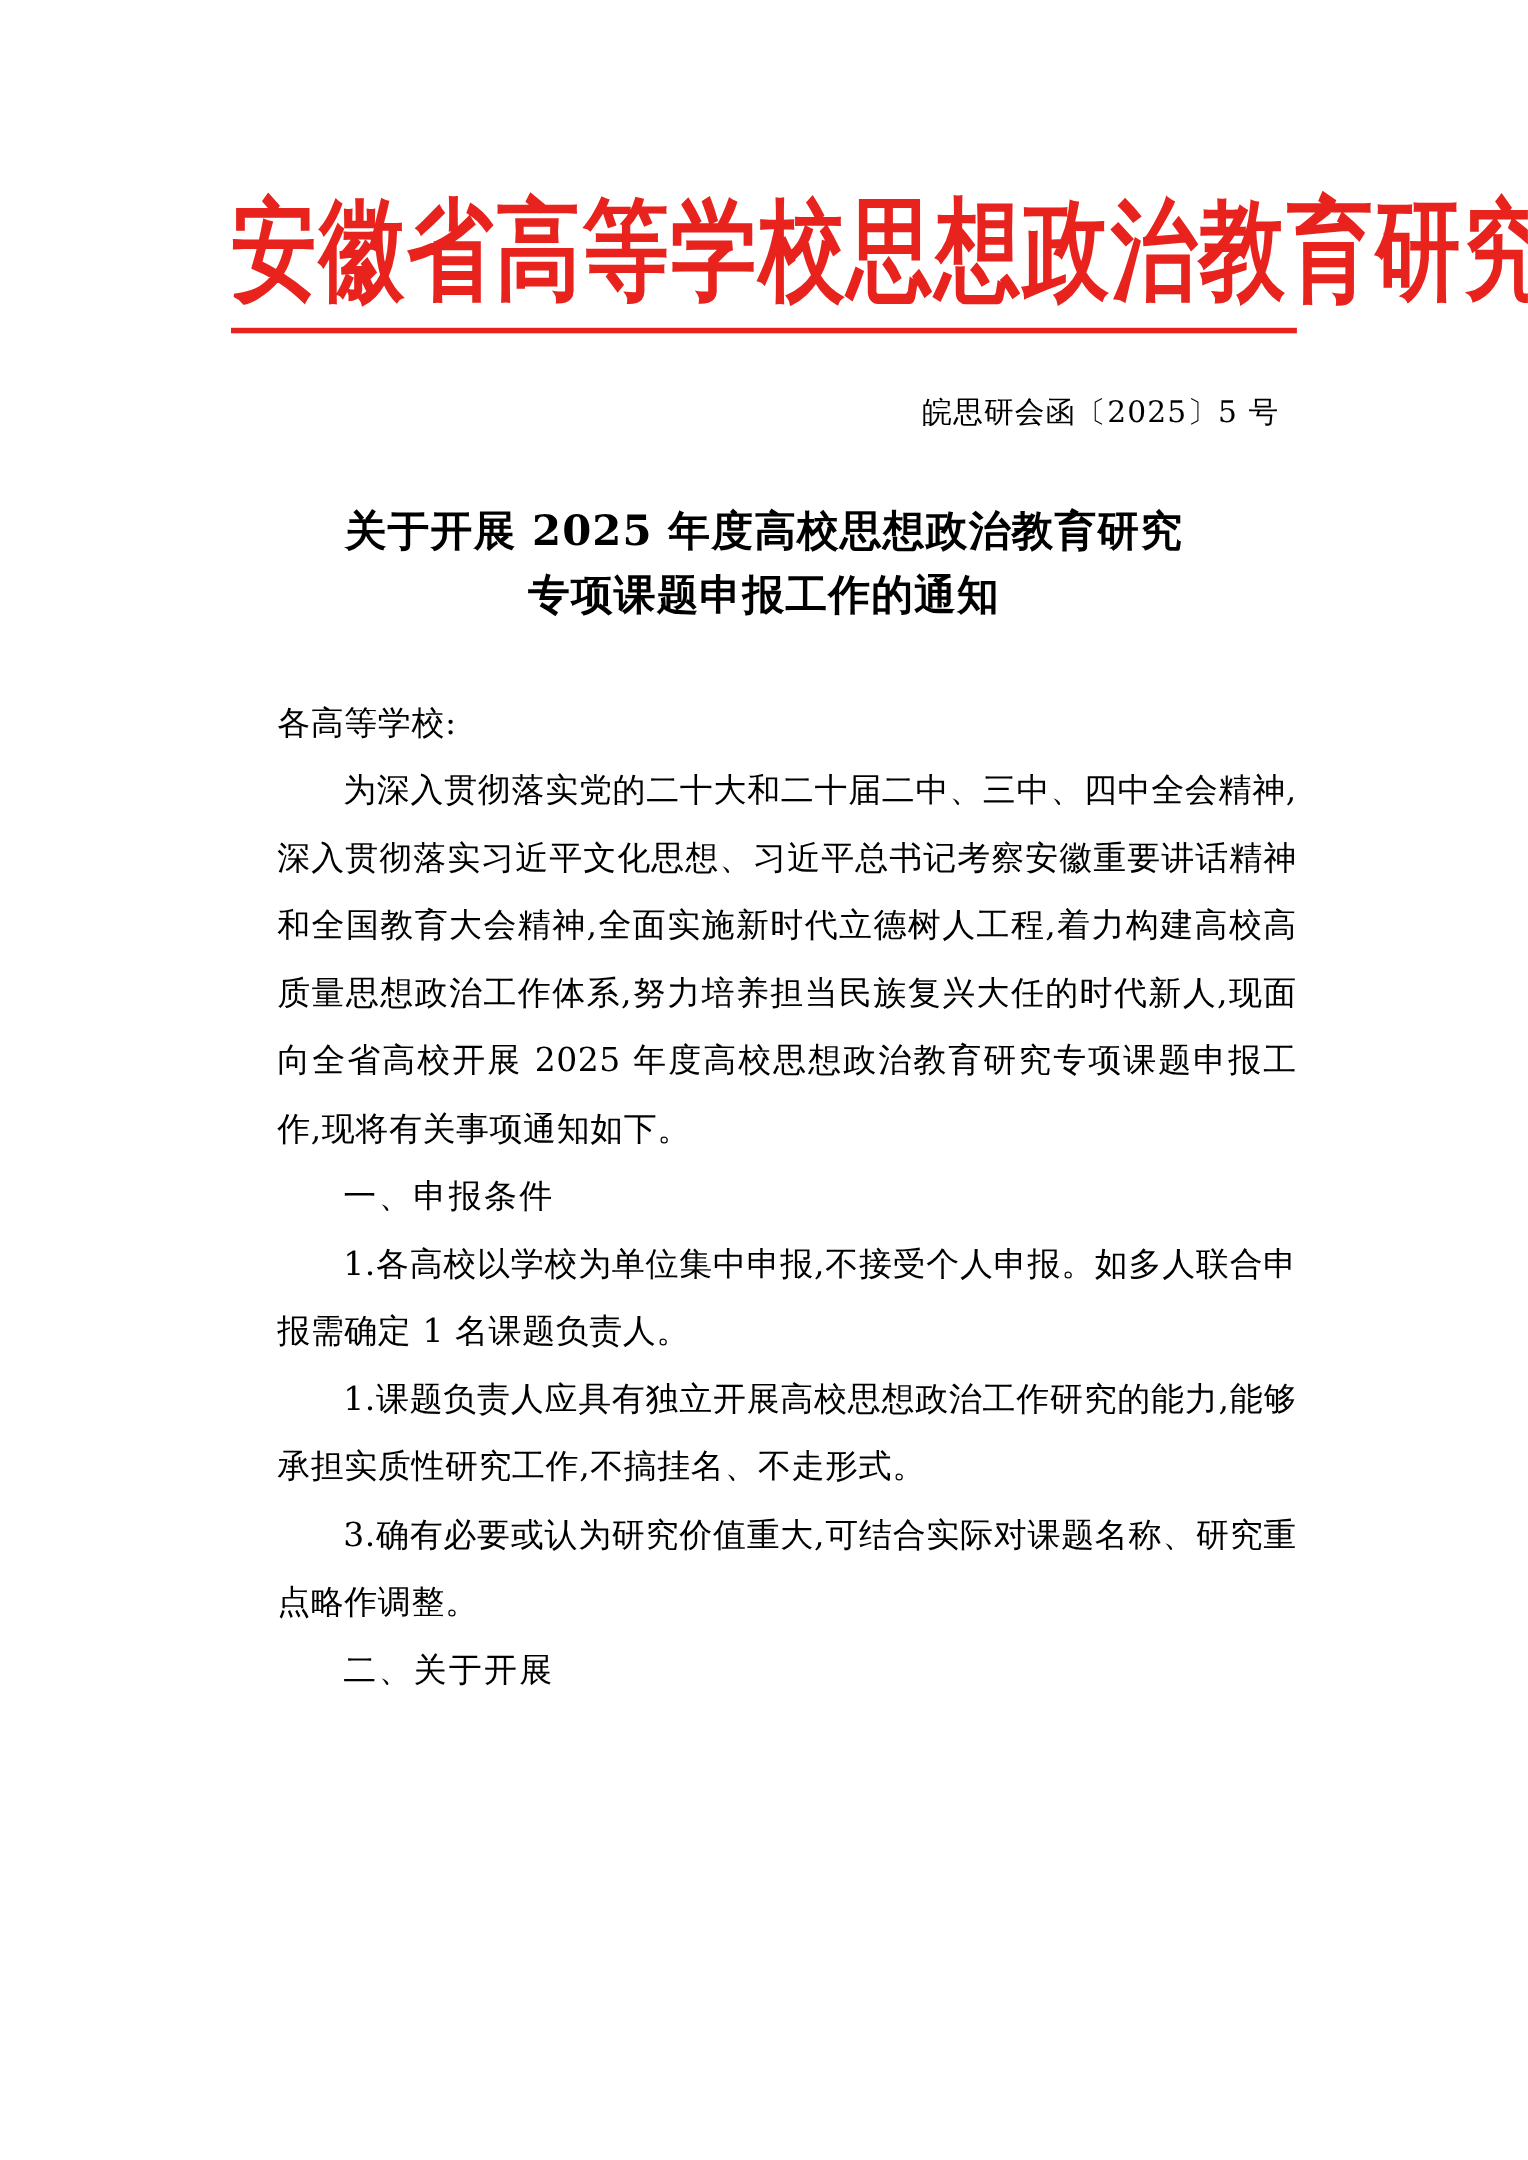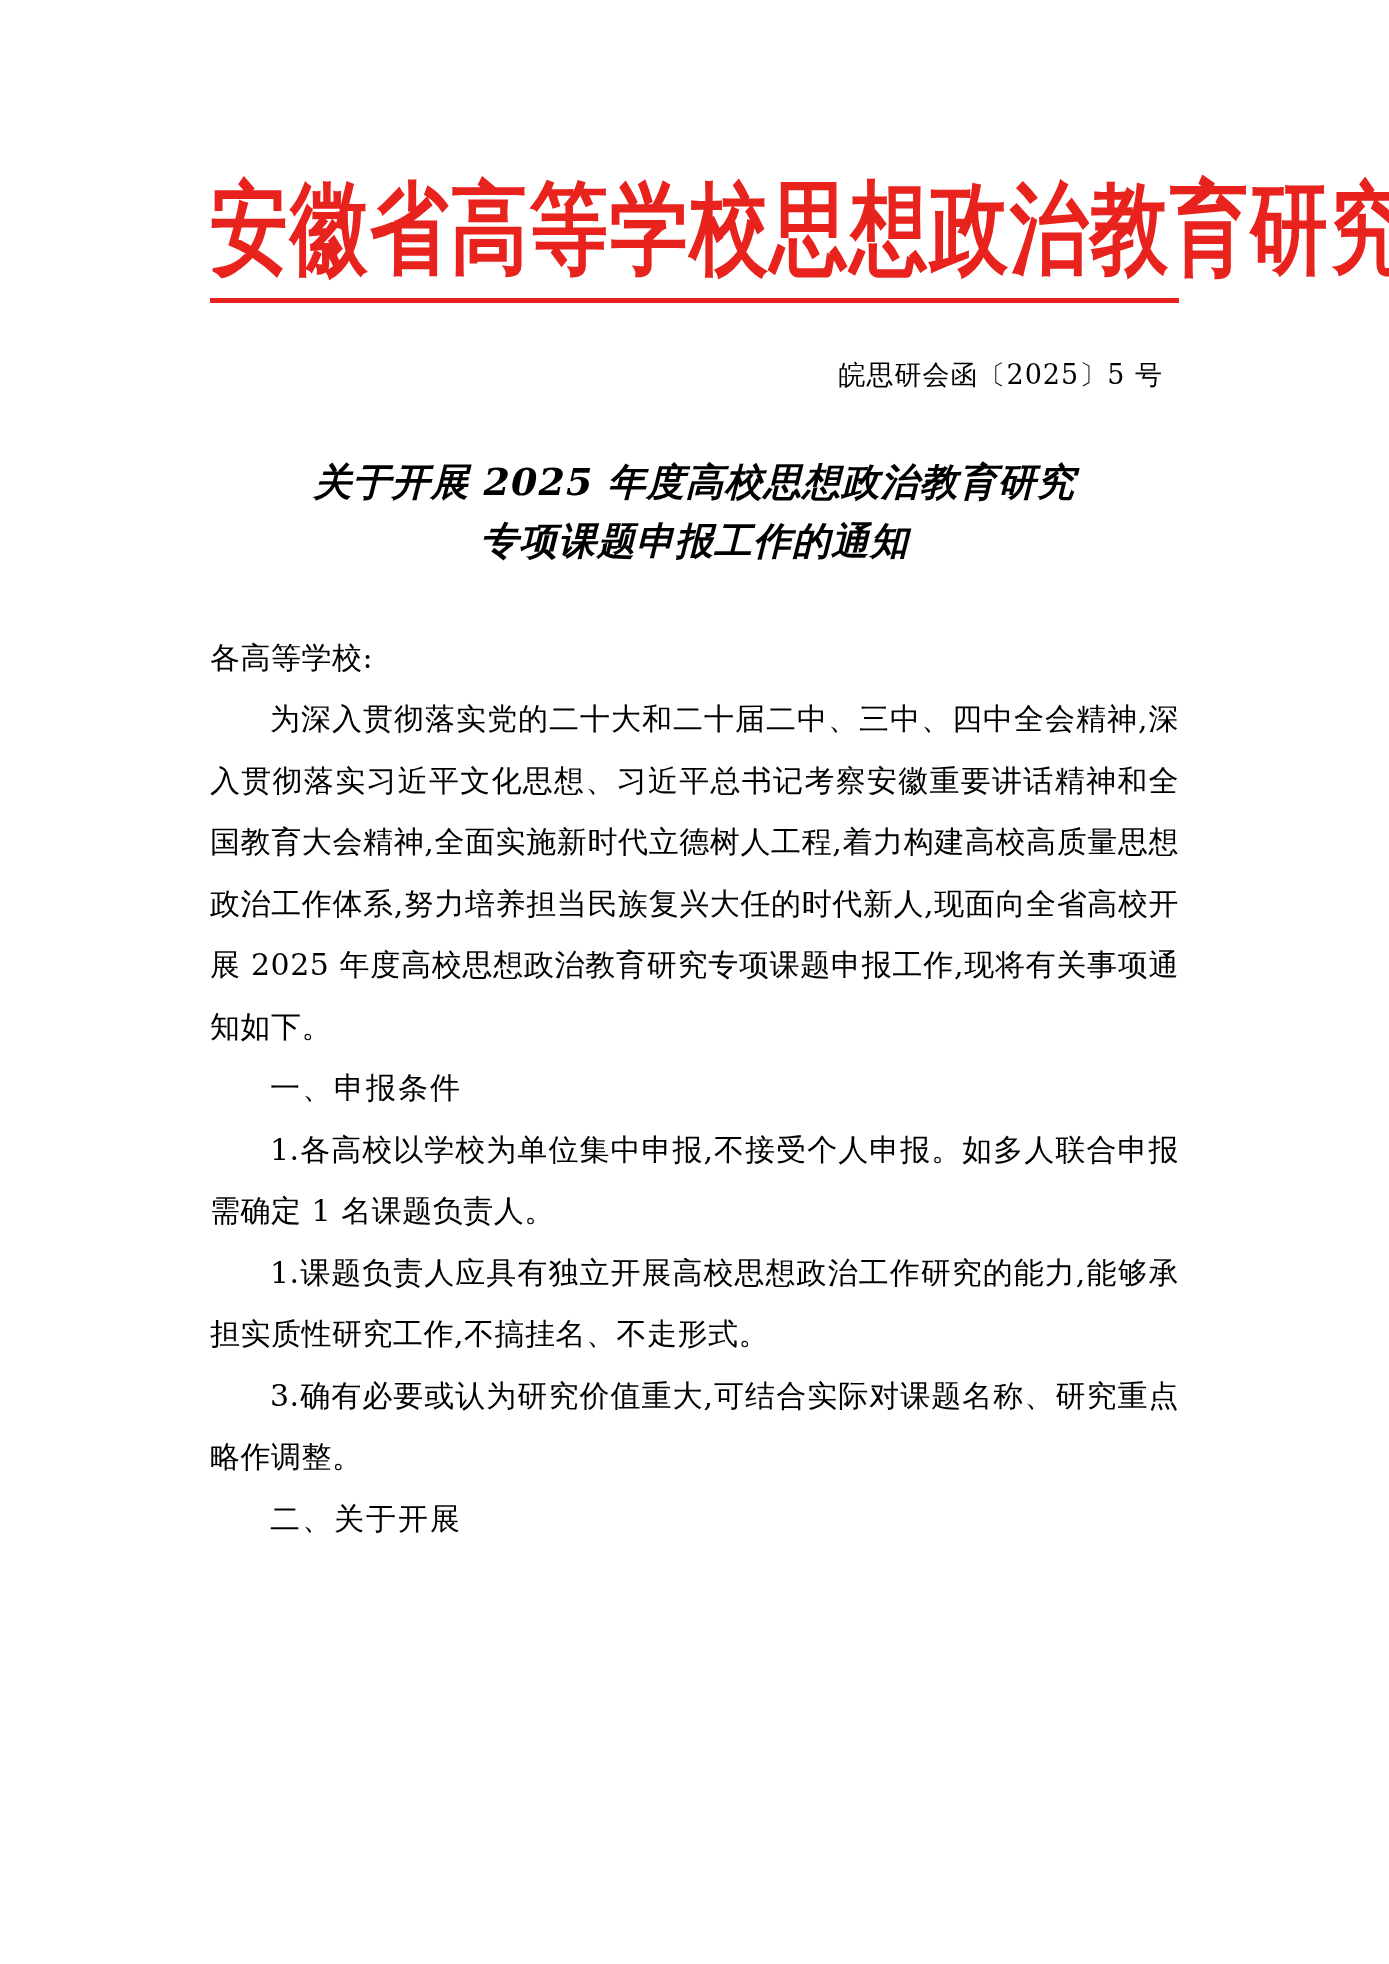--- a/index.html
+++ b/index.html
@@ -60,30 +60,30 @@
   .doc-title {
     margin-top: 60px;
     text-align: center;
     font-size: 38px;
     font-weight: bold;
     line-height: 1.55;
     letter-spacing: 1px;
   }
   .doc-title .line {
     display: block;
-    font-style: italic;
   }
 
   
   .body-text {
     margin-top: 56px;
     font-size: 30px;
     line-height: 2.05;
     letter-spacing: 0.5px;
     text-align: justify;
+    margin-left: 42px;
   }
   .p {
     margin: 0;
     text-indent: 0;
   }
   .p-indent {
     margin: 0;
     text-indent: 2em;
   }
   .h-sec {

